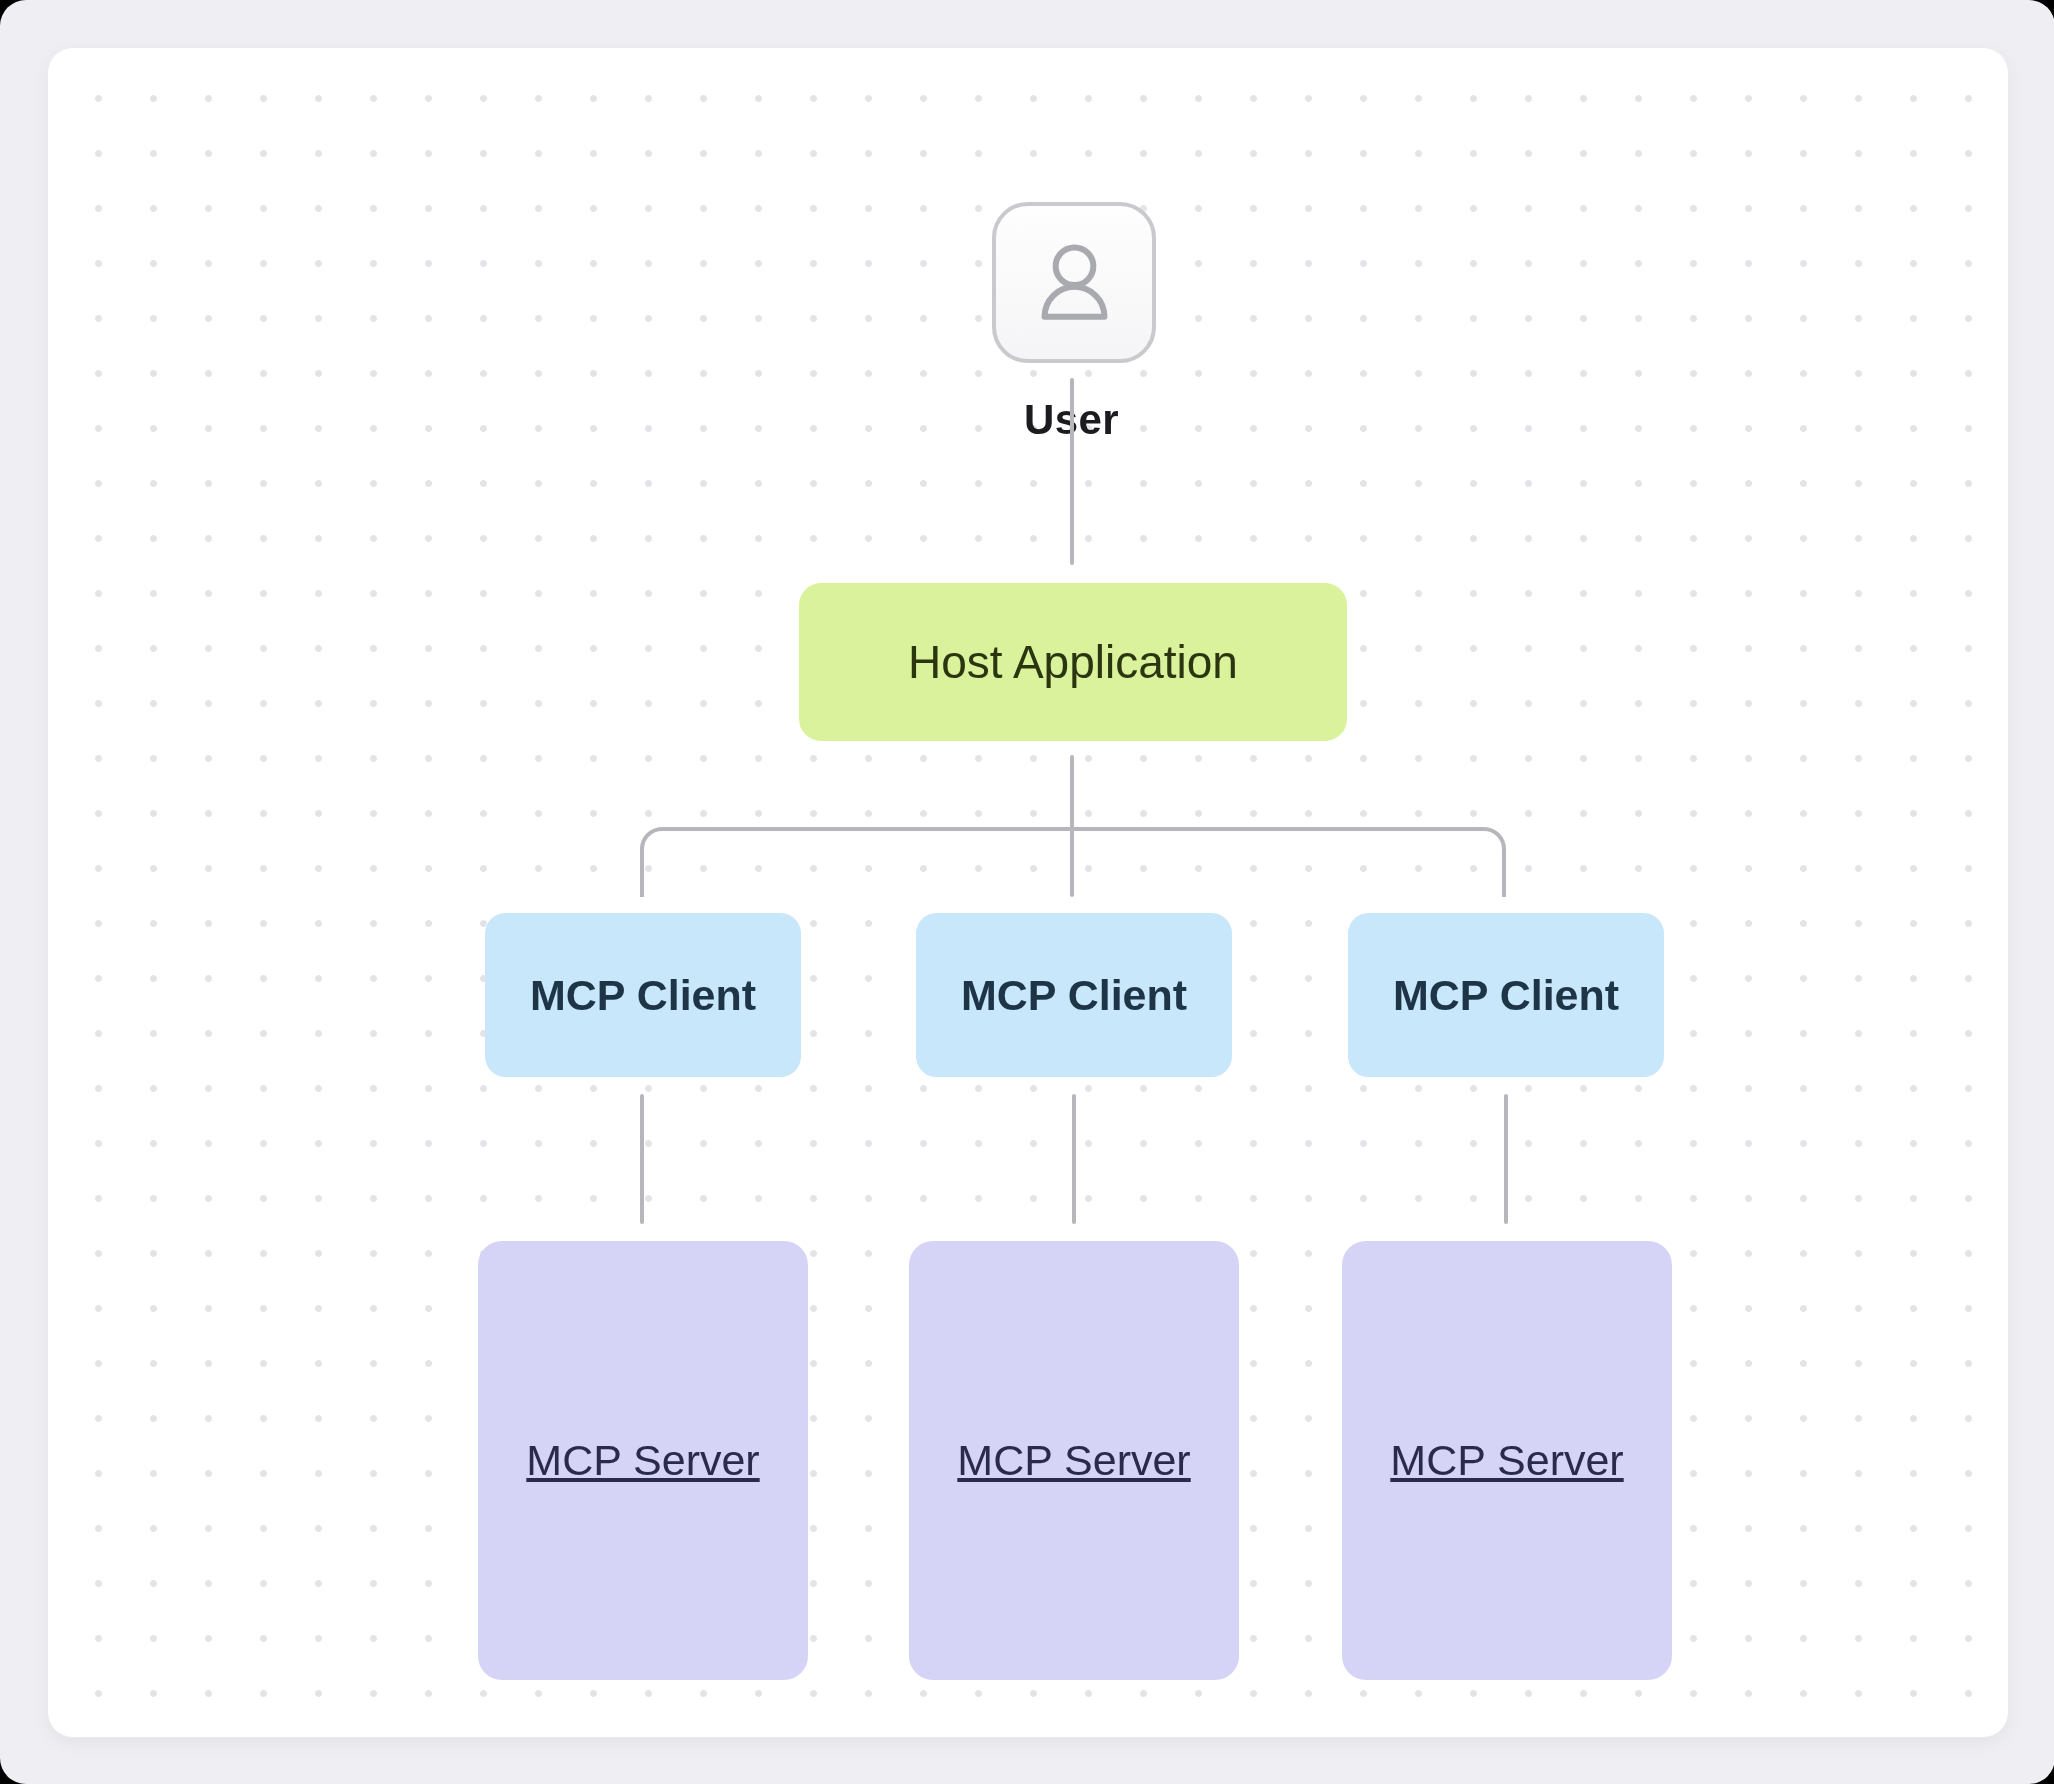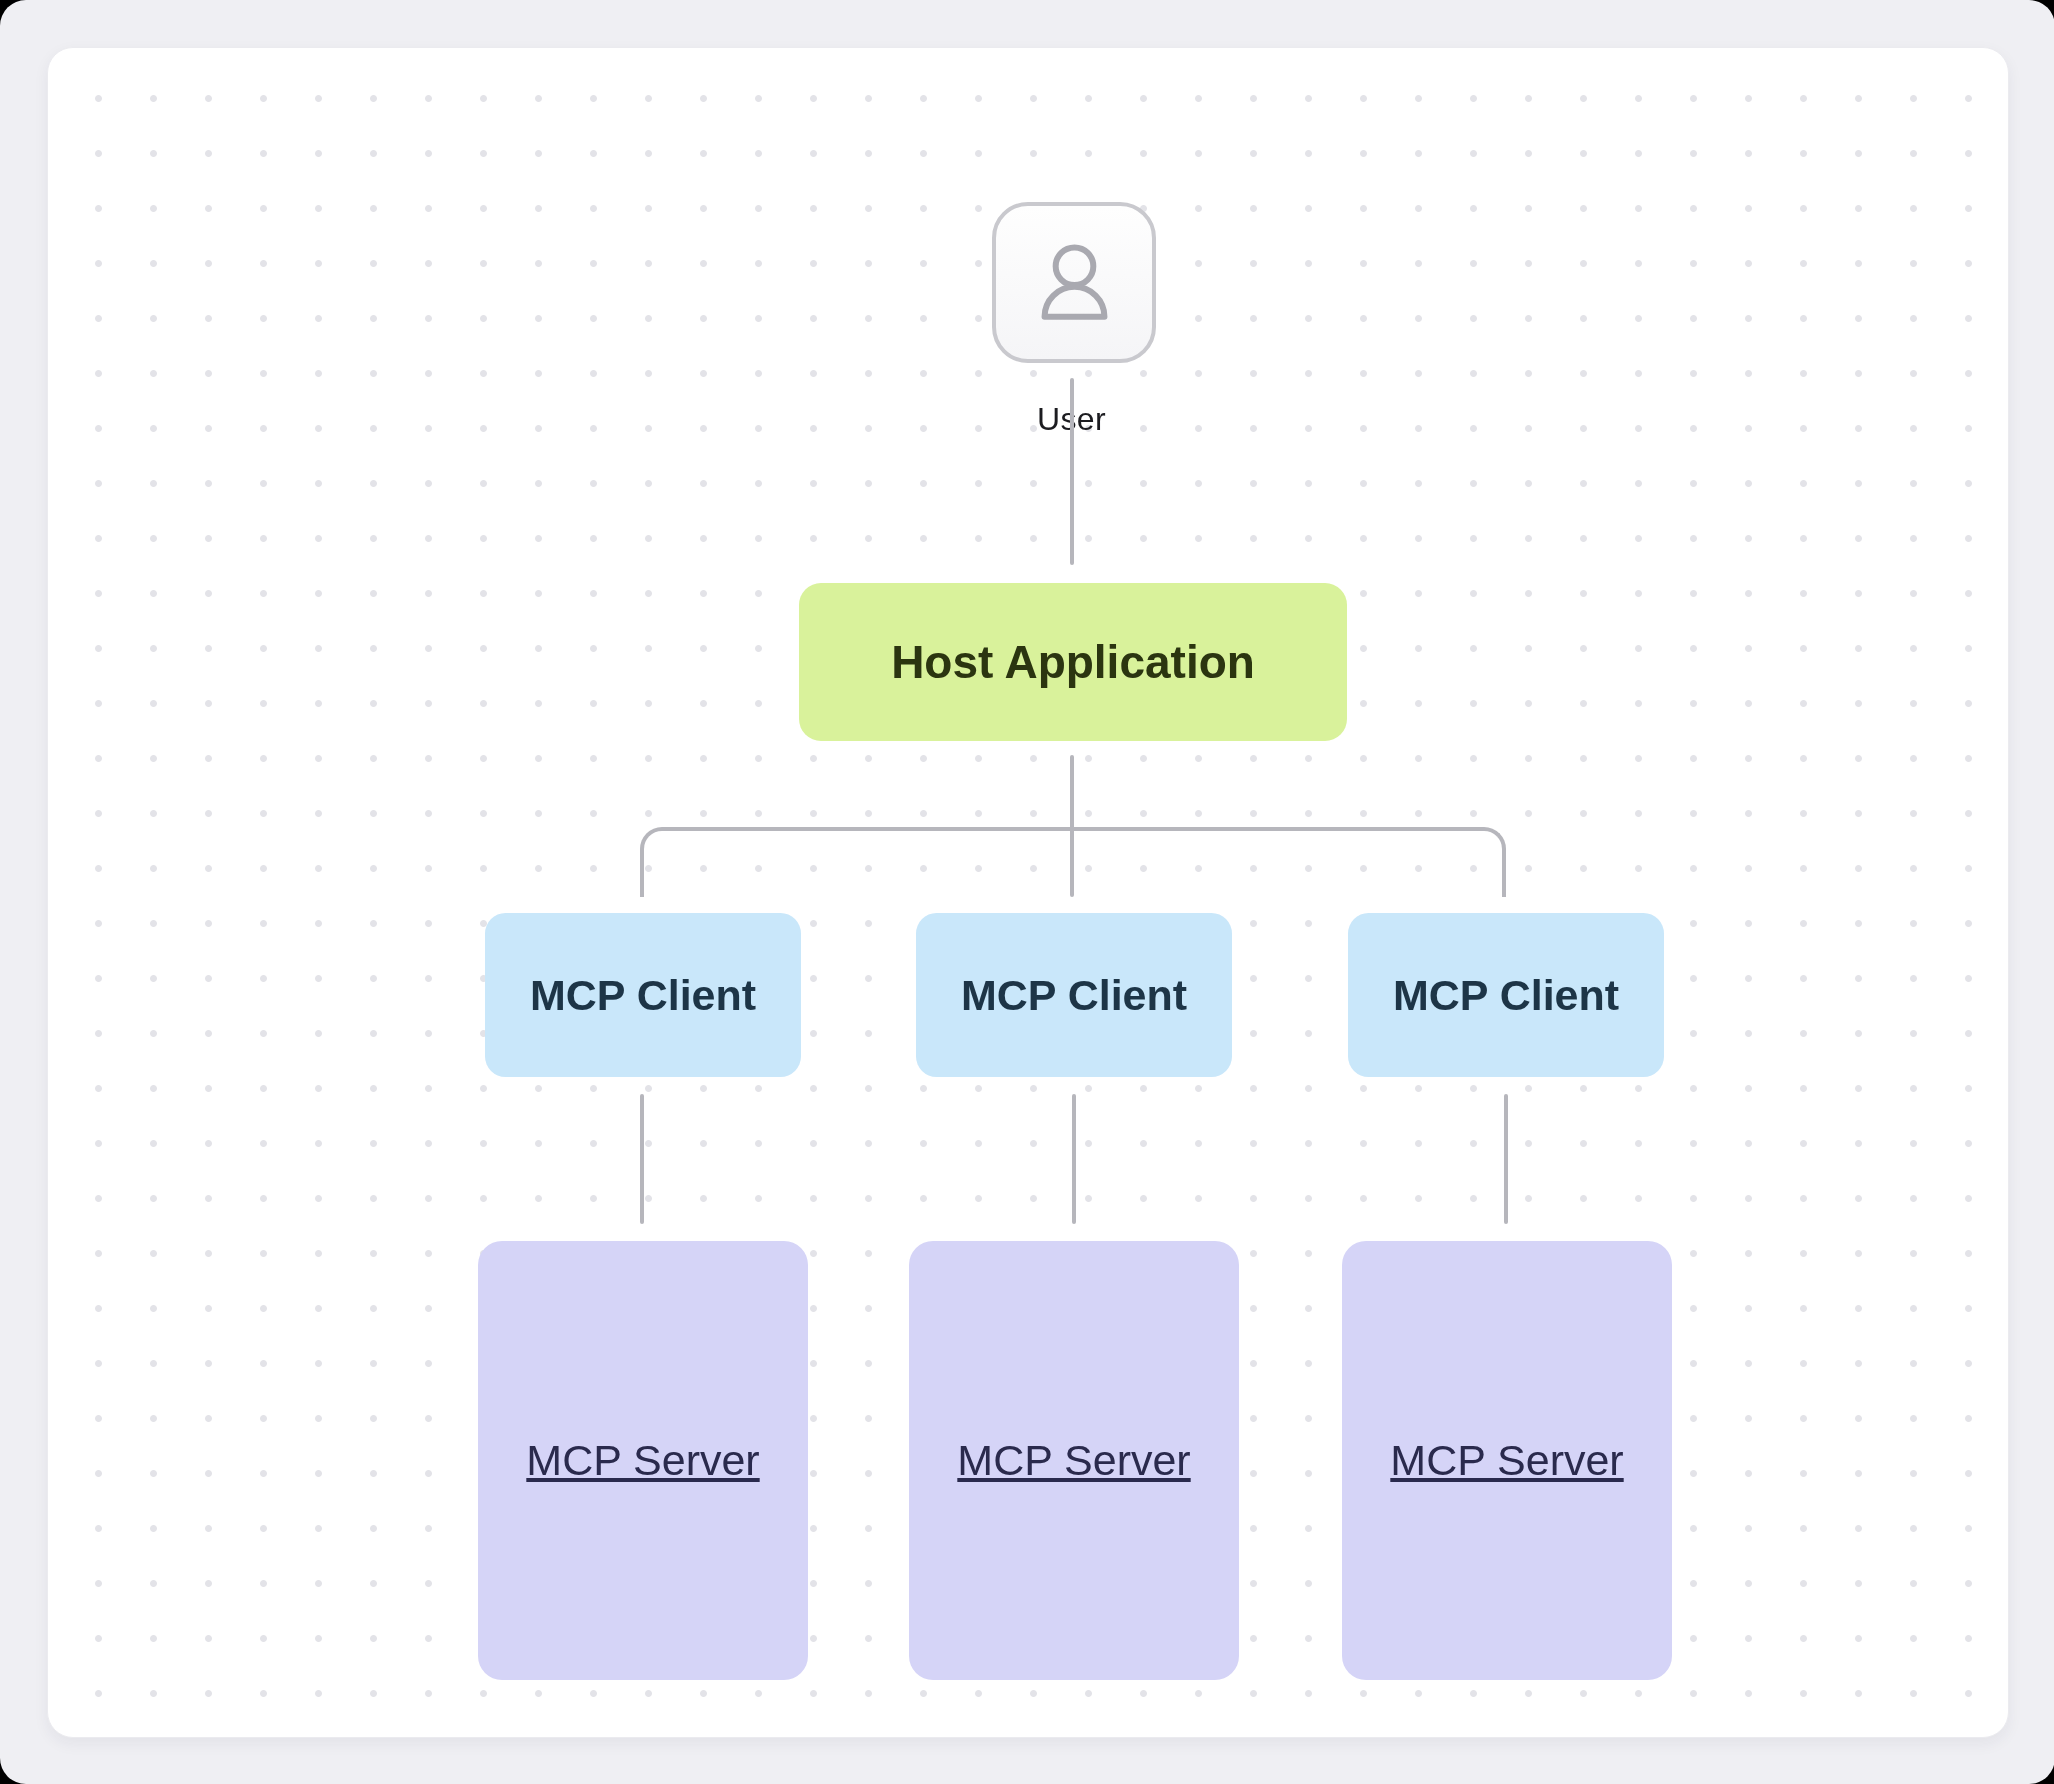--- a/index.html
+++ b/index.html
@@ -19,40 +19,40 @@
   }
   .node{position:absolute;display:flex;align-items:center;justify-content:center;text-align:center;}
   #user-icon{
     left:944px;top:154px;width:164px;height:161px;border-radius:36px;
     border:4.3px solid var(--icon-border,#c9c9ce);
     background:linear-gradient(180deg,#fefefe,#f5f5f7);
     box-sizing:border-box;
   }
   #user-label{
     left:895px;top:346px;width:257px;height:51px;
-    font-size:32px;font-weight:400;color:var(--user-label-text,#1c1c20);
+    font-size:42px;font-weight:700;color:var(--user-label-text,#1c1c20);
     letter-spacing:0.4px;
   }
   .vline{position:absolute;width:4.3px;background:var(--connector,#b6b6bc);border-radius:2.6px;}
   #line-user-host{left:1022px;top:330px;height:187px;}
   #line-host-branch{left:1022px;top:707px;height:142px;}
   #branch-bar{
     position:absolute;left:592px;top:779px;width:866px;height:70px;
     border-top:4.3px solid var(--connector,#b6b6bc);
     border-left:4.3px solid var(--connector,#b6b6bc);
     border-right:4.3px solid var(--connector,#b6b6bc);
     border-radius:22px 22px 0 0;box-sizing:border-box;
   }
   #line-cs-1{left:592px;top:1046px;height:130px;}
   #line-cs-2{left:1024px;top:1046px;height:130px;}
   #line-cs-3{left:1456px;top:1046px;height:130px;}
   #host-node{
     left:751px;top:535px;width:548px;height:158px;border-radius:22px;
     background:var(--host-fill,#d9f29b);
-    font-size:46px;font-weight:700;color:var(--host-text,#2b3510);
+    font-size:46px;font-weight:400;color:var(--host-text,#2b3510);
   }
   .client-node{
     top:865px;width:316px;height:164px;border-radius:20.5px;
     background:var(--client-fill,#c9e7fa);
     font-size:43px;font-weight:700;color:var(--client-text,#1d3547);
   }
   #client-node-1{left:437px;}
   #client-node-2{left:868px;}
   #client-node-3{left:1300px;}
   .server-node{

